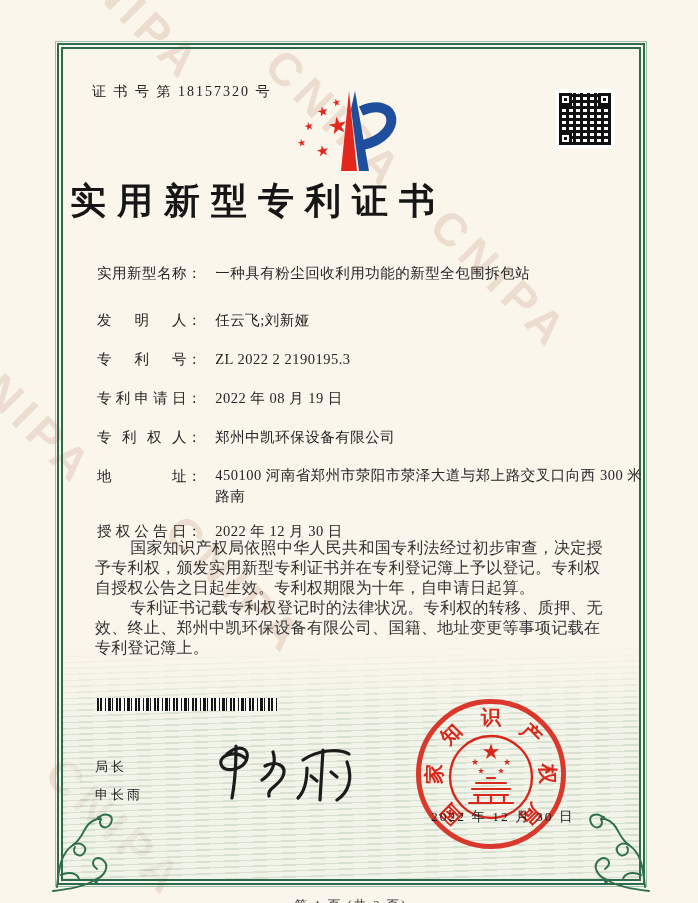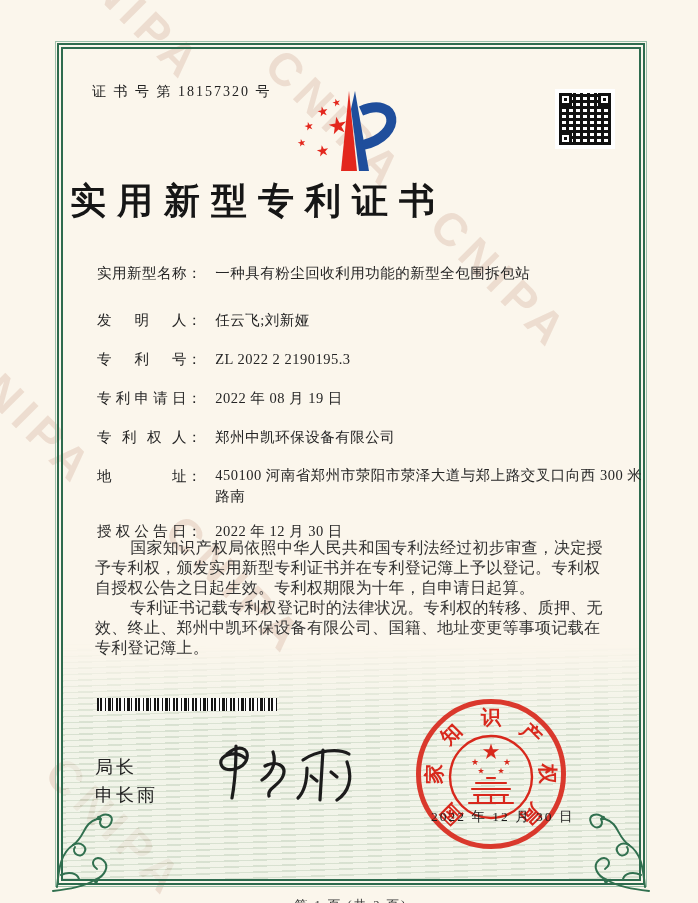--- a/index.html
+++ b/index.html
@@ -95,21 +95,21 @@
       #151515 0 2px,#fdfdfd 2px 3px,
       #151515 3px 5px,#fdfdfd 5px 8px,
       #151515 8px 9px,#fdfdfd 9px 11px,
       #151515 11px 14px,#fdfdfd 14px 15px,
       #151515 15px 16px,#fdfdfd 16px 19px);
   }
 
   .officer{
     position:absolute;left:36px;top:708px;
     font-family:"Liberation Sans","DejaVu Sans",sans-serif;
-    font-size:18px;color:#222;letter-spacing:3px;line-height:28px;
+    font-size:13px;color:#222;letter-spacing:3px;line-height:28px;
   }
   .signature{position:absolute;left:148px;top:693px;z-index:5;}
 
   .seal{
     position:absolute;left:357px;top:654px;width:150px;height:150px;
     border-radius:50%;border:5px solid rgba(216,40,28,0.92);
     box-sizing:border-box;z-index:6;
   }
   .seal-char{
     position:absolute;left:50%;top:50%;width:22px;height:22px;

